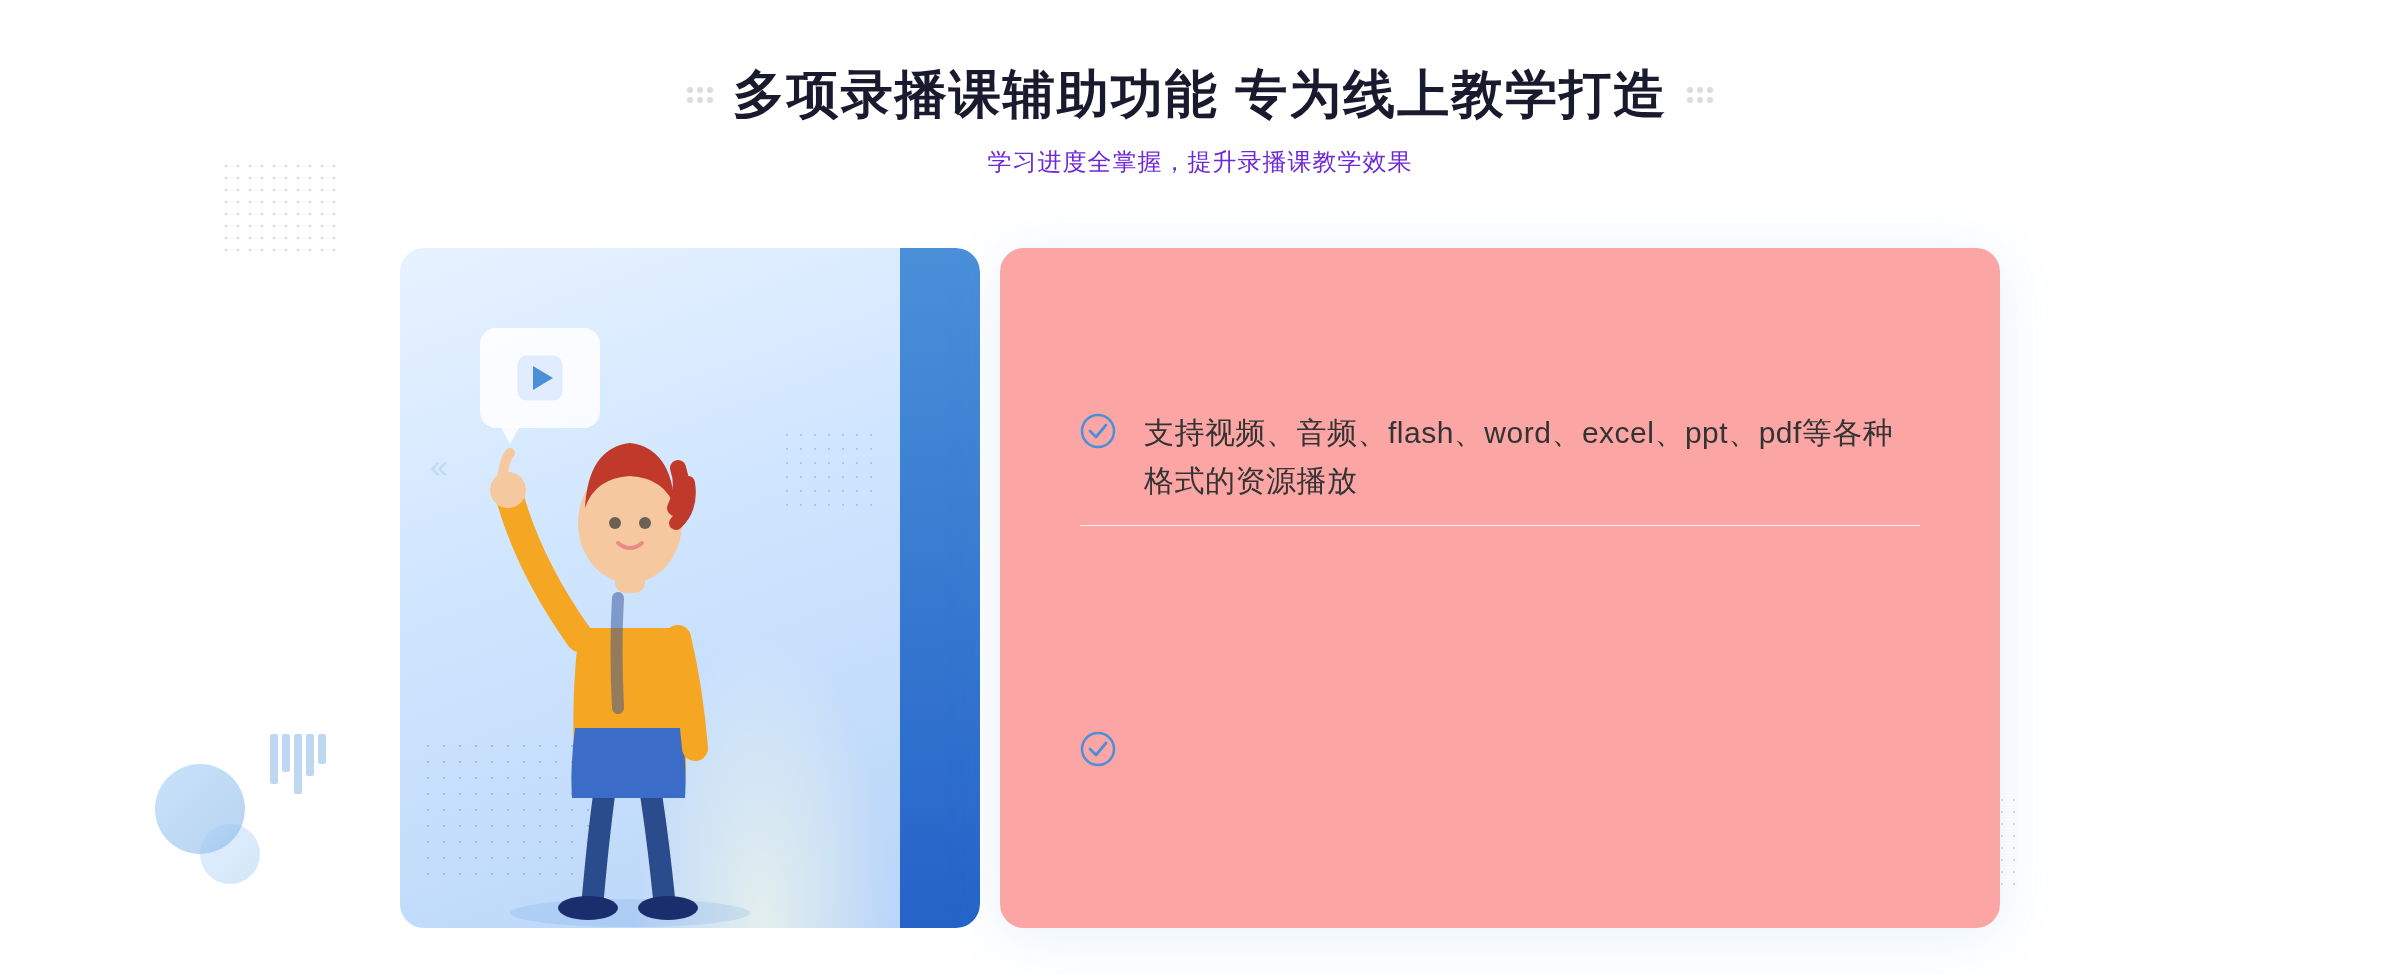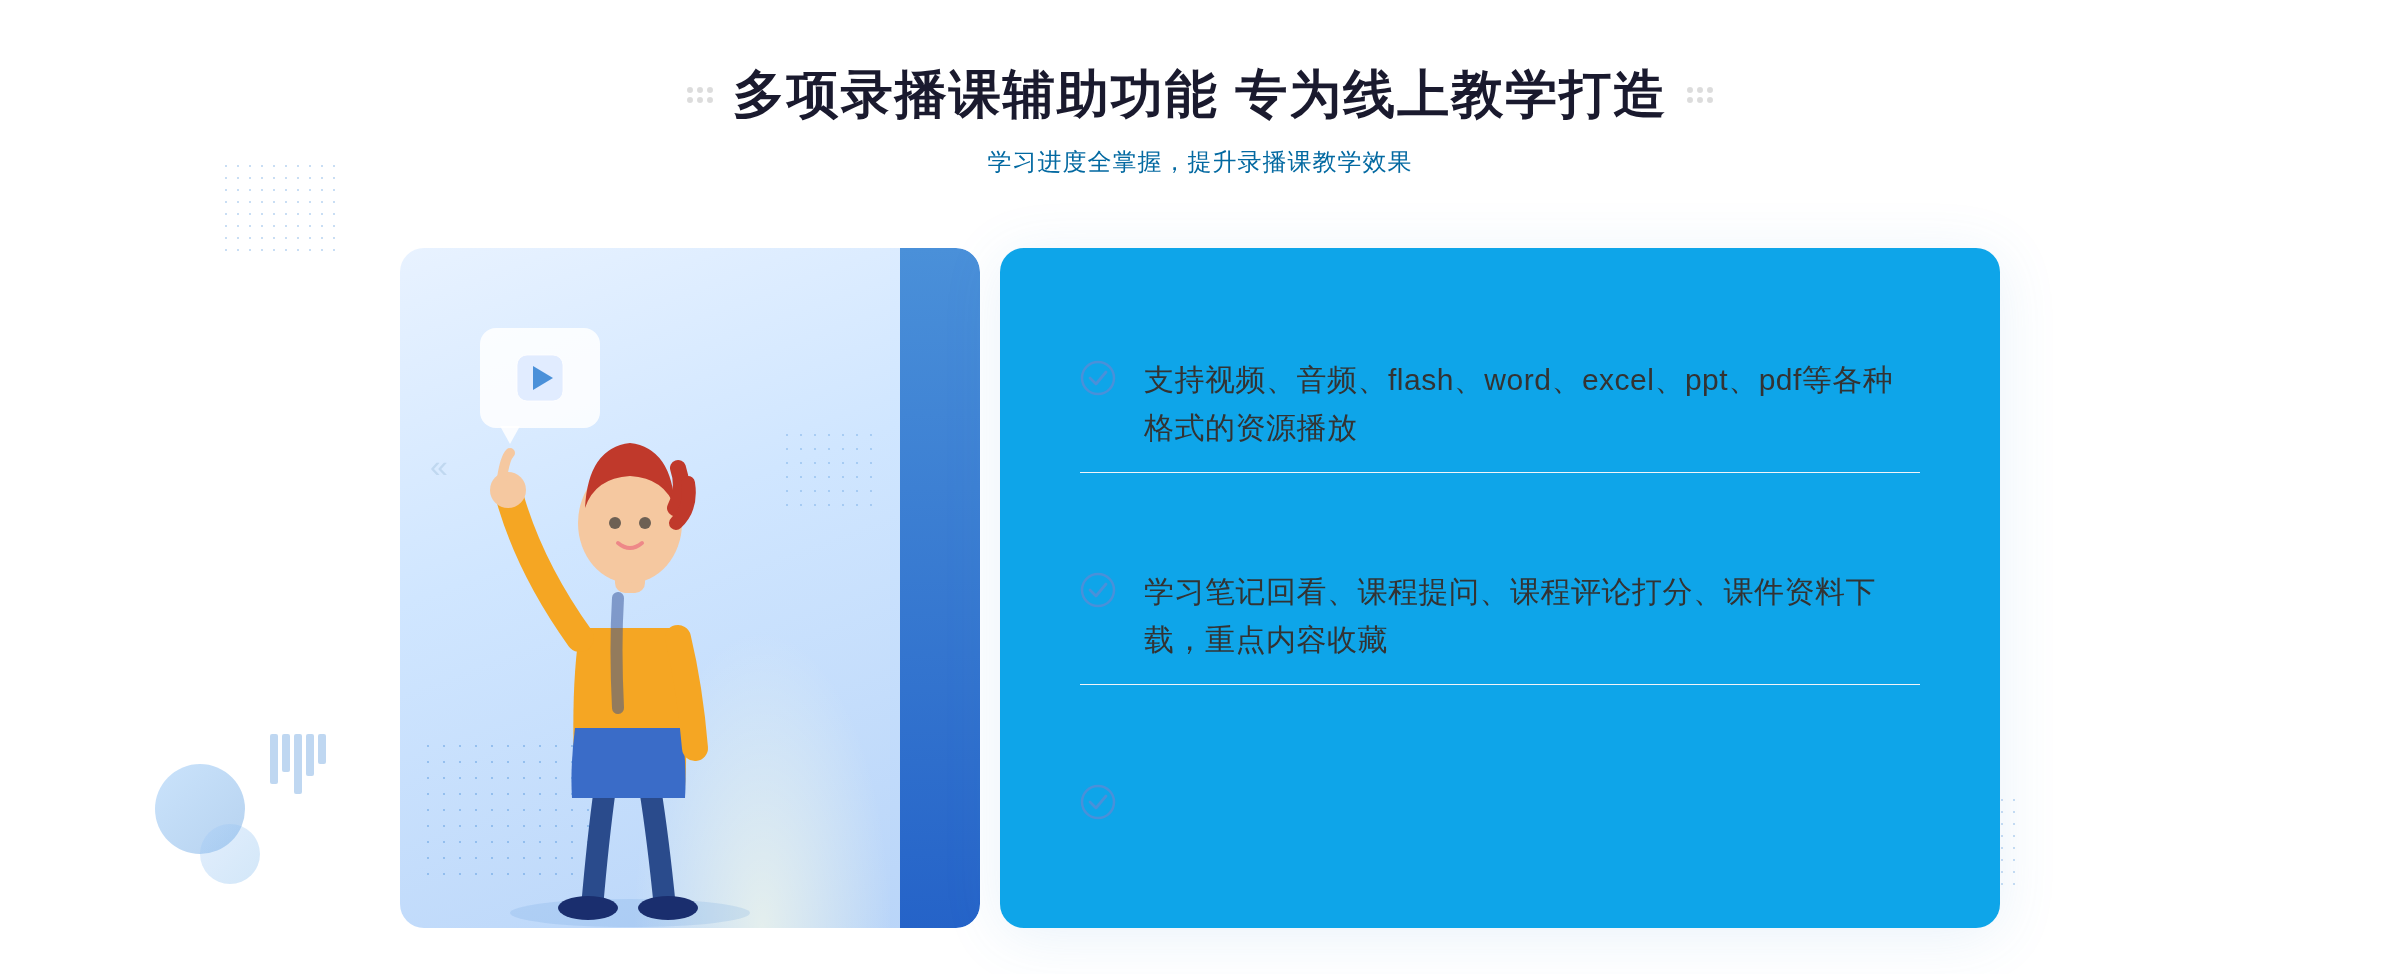--- a/index.html
+++ b/index.html
@@ -135,21 +135,21 @@
 
     .main-title {
       font-size: 52px;
       font-weight: 700;
       color: #1a1a2e;
       letter-spacing: 2px;
     }
 
     .subtitle {
       font-size: 24px;
-      color: #0369a1;
+      color: #6d28d9;
       margin-top: 16px;
       letter-spacing: 1px;
     }
 
     
     .content-area {
       display: flex;
       width: 1600px;
       gap: 0;
       position: relative;
@@ -261,21 +261,21 @@
       position: absolute;
       bottom: 0;
       left: 50px;
       width: 360px;
       height: 560px;
     }
 
     
     .features-wrapper {
       flex: 1;
-      background: #0ea5e9;
+      background: #fca5a5;
       border-radius: 24px 24px 24px 24px;
       box-shadow: 0 8px 60px rgba(74, 144, 217, 0.12);
       padding: 50px 80px;
       display: flex;
       flex-direction: column;
       justify-content: space-around;
       margin-top: 20px;
       margin-left: -40px;
       z-index: 2;
       min-height: 680px;
@@ -419,27 +419,20 @@
 
       <div class="feature-item">
         <svg class="check-icon" viewBox="0 0 36 36" xmlns="http://www.w3.org/2000/svg">
           <circle cx="18" cy="18" r="16" fill="none" stroke="#4a90d9" stroke-width="2.5"></circle>
           <path d="M10 18 L16 24 L26 12" stroke="#4a90d9" stroke-width="2.8" stroke-linecap="round" stroke-linejoin="round" fill="none"></path>
         </svg>
         <span class="feature-text">支持视频、音频、flash、word、excel、ppt、pdf等各种格式的资源播放</span>
       </div>
 
 
-      <div class="feature-item">
-        <svg class="check-icon" viewBox="0 0 36 36" xmlns="http://www.w3.org/2000/svg">
-          <circle cx="18" cy="18" r="16" fill="none" stroke="#4a90d9" stroke-width="2.5"></circle>
-          <path d="M10 18 L16 24 L26 12" stroke="#4a90d9" stroke-width="2.8" stroke-linecap="round" stroke-linejoin="round" fill="none"></path>
-        </svg>
-        <span class="feature-text">学习笔记回看、课程提问、课程评论打分、课件资料下载，重点内容收藏</span>
-      </div>
 
       <div class="feature-item">
         <svg class="check-icon" viewBox="0 0 36 36" xmlns="http://www.w3.org/2000/svg">
           <circle cx="18" cy="18" r="16" fill="none" stroke="#4a90d9" stroke-width="2.5"></circle>
           <path d="M10 18 L16 24 L26 12" stroke="#4a90d9" stroke-width="2.8" stroke-linecap="round" stroke-linejoin="round" fill="none"></path>
         </svg>
       </div>
 
     </div>
   </div>

